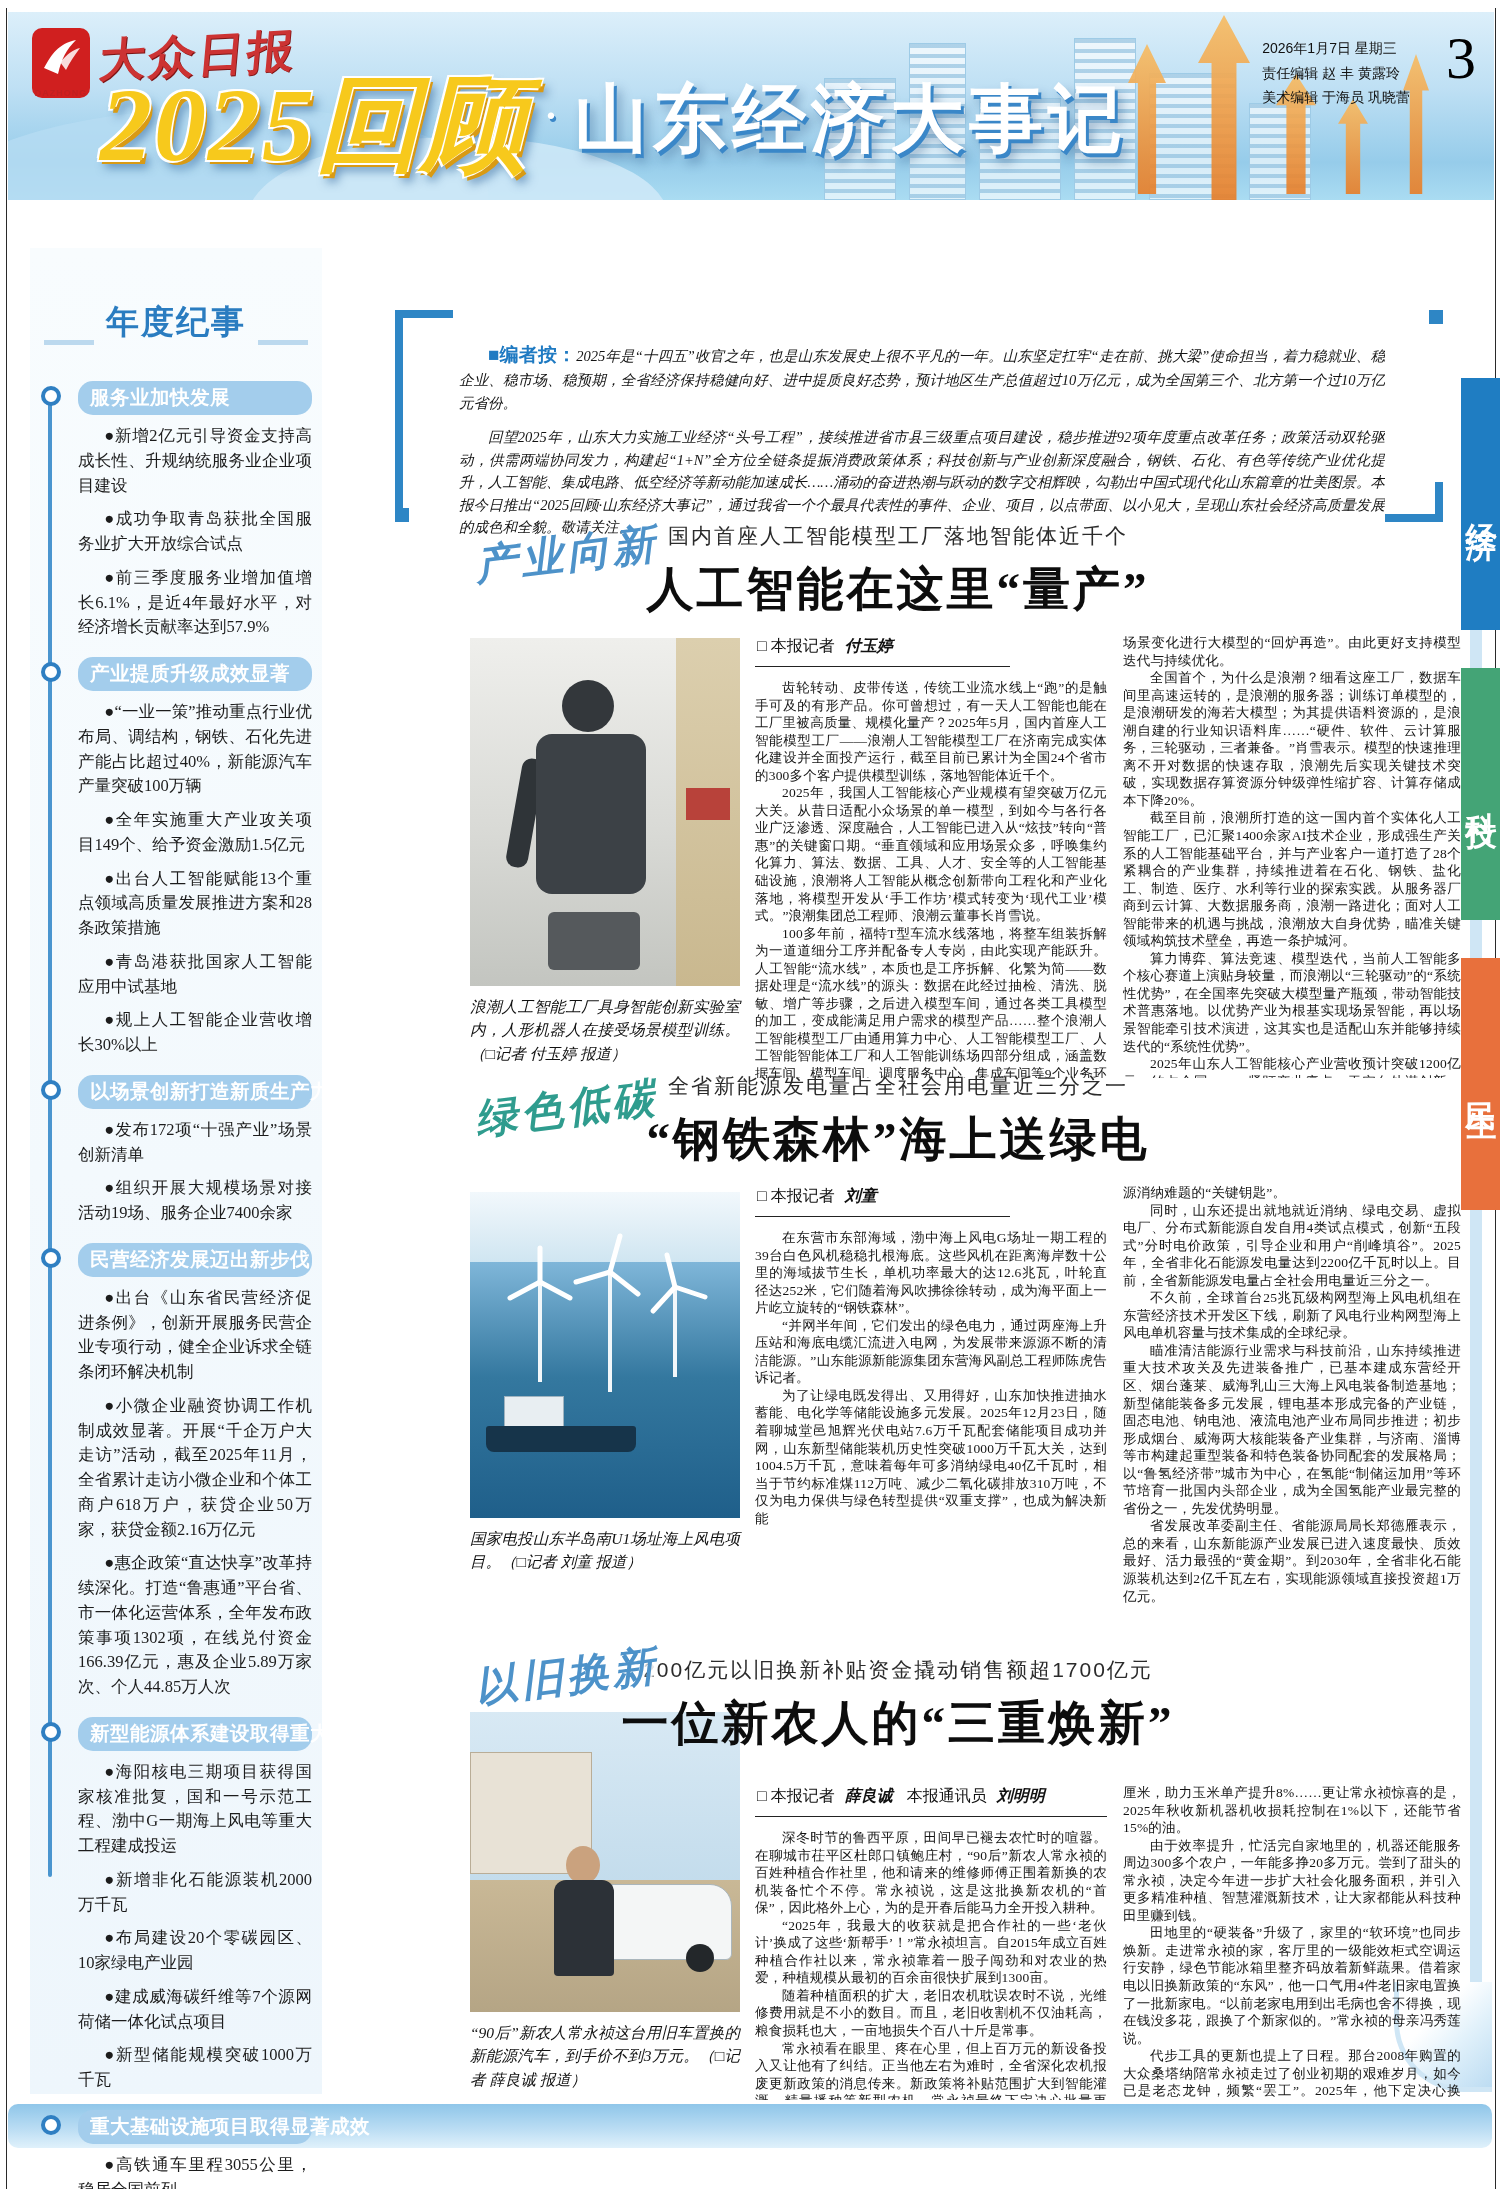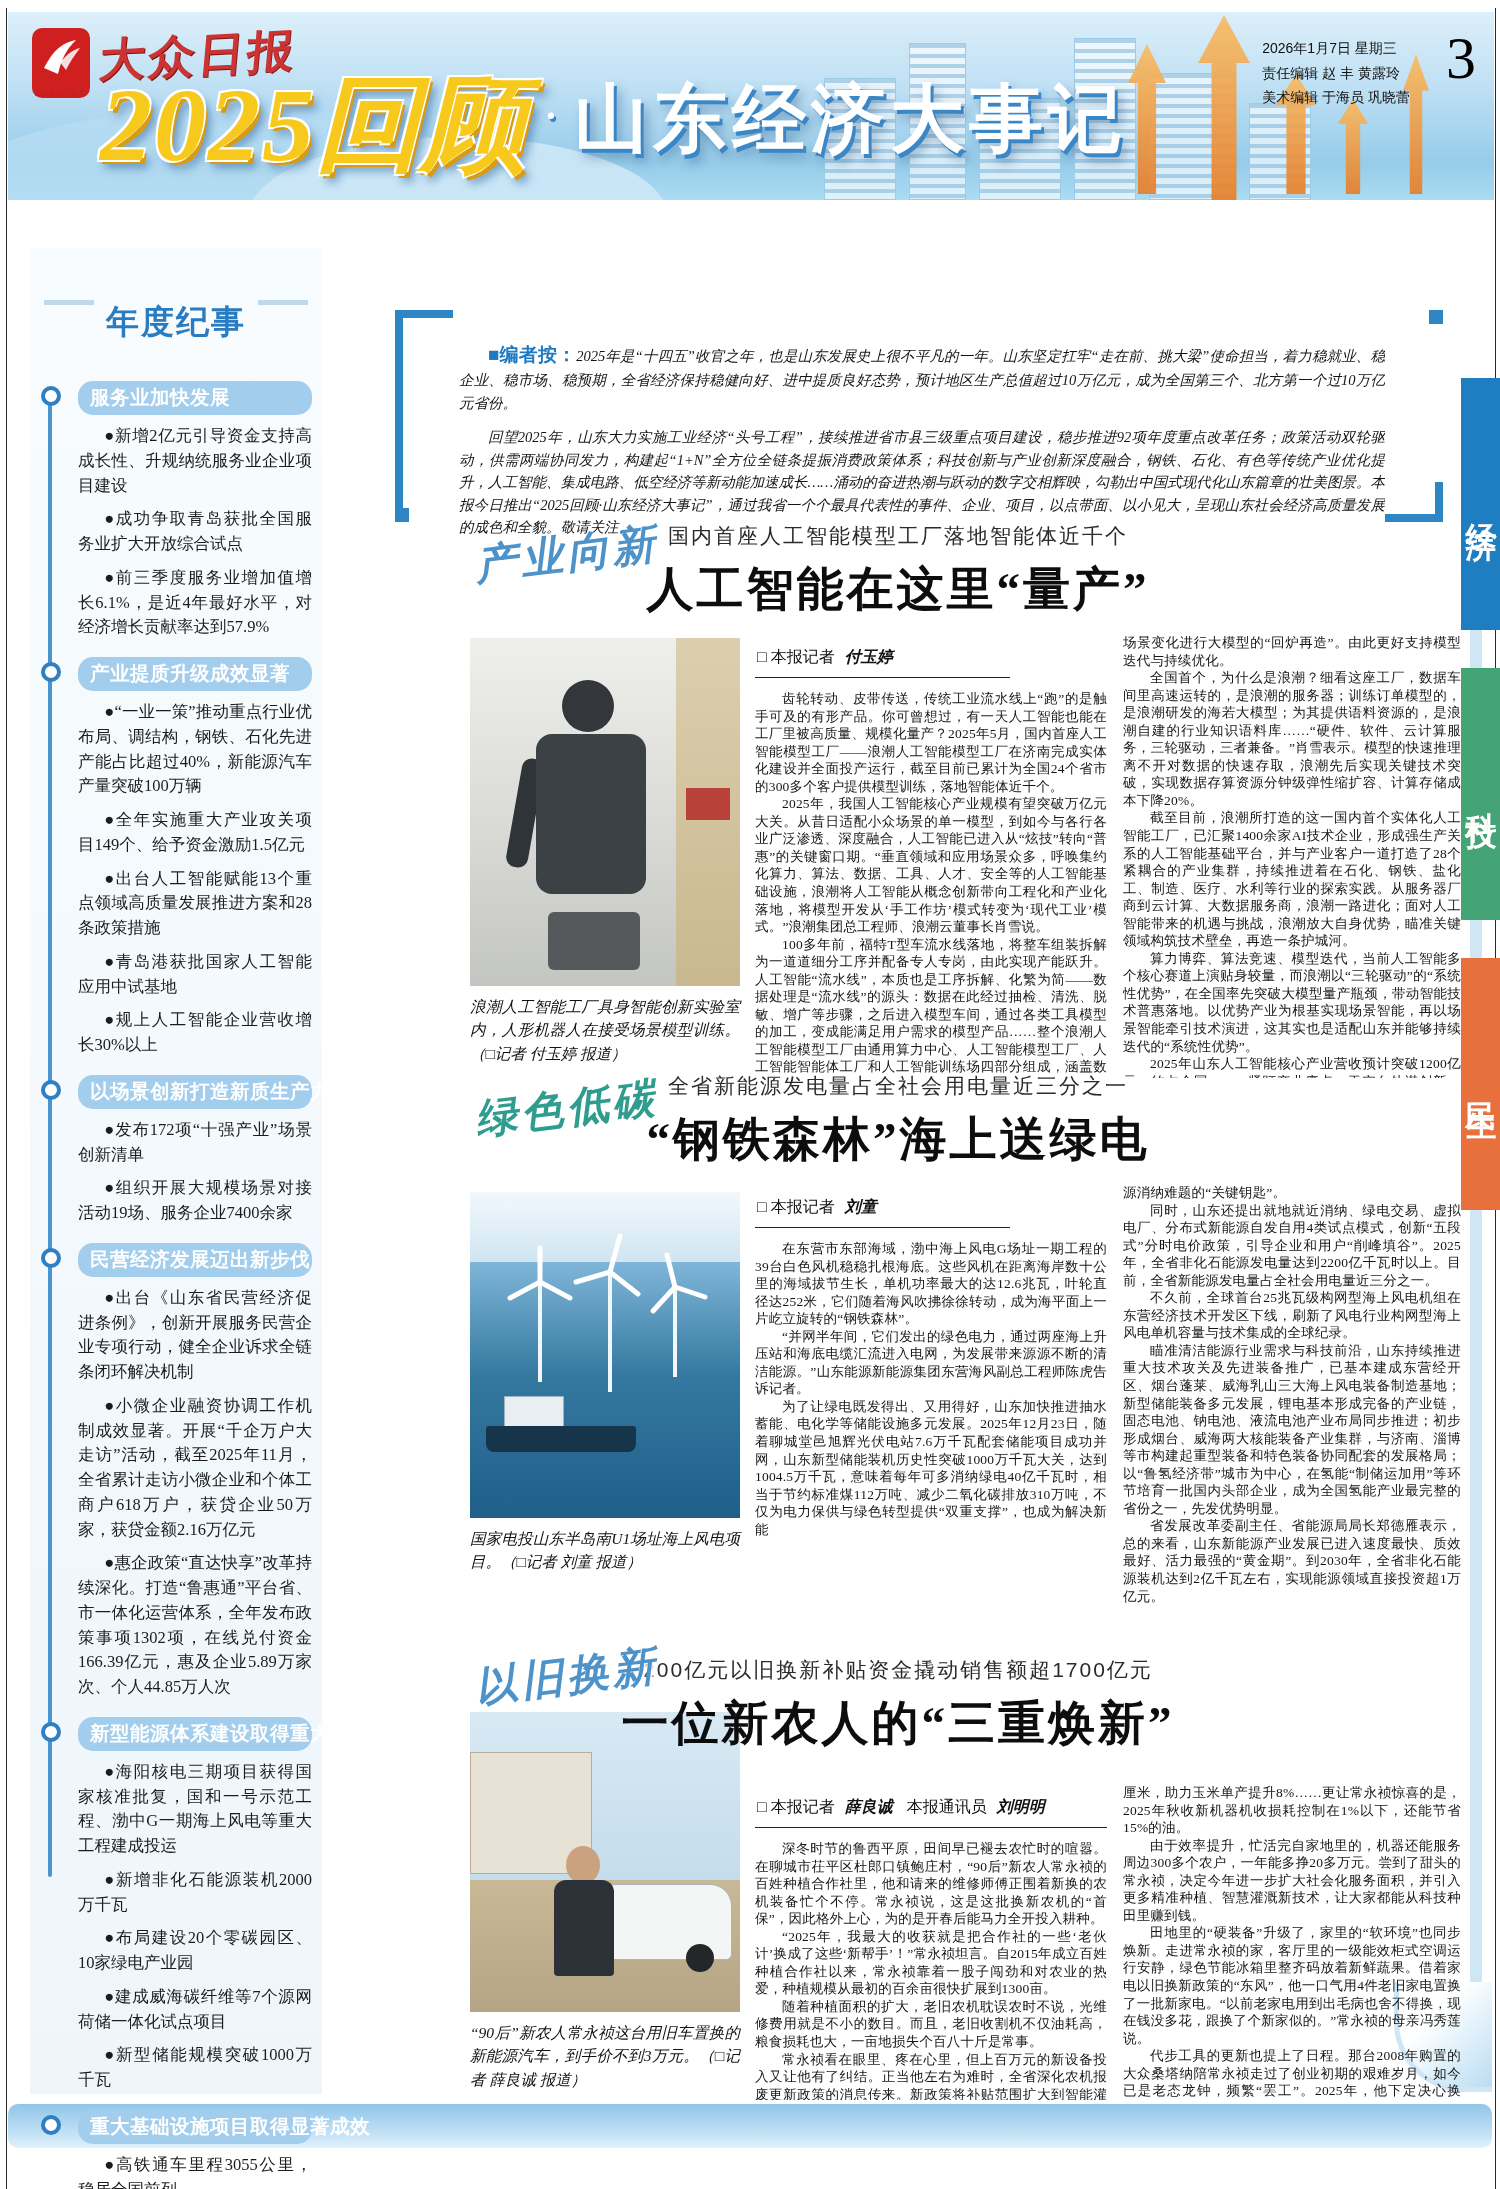--- a/index.html
+++ b/index.html
@@ -52,21 +52,21 @@
   #tab-2{top:958px;background:#e8703c}
   .curl{position:absolute;right:8px;top:1982px;width:98px;height:110px;
         background:linear-gradient(135deg,#ffffff 35%,#e3f2fb 60%,#bcdcf2 100%);
         border-bottom-left-radius:70px;border-left:5px solid #cfe6f5;border-bottom:5px solid #cfe6f5;box-sizing:border-box;}
   .footband{position:absolute;left:8px;width:1484px;top:2104px;height:44px;border-radius:10px;
             background:linear-gradient(180deg,#8fc6e9 0%,#b9dcf3 55%,#e0f1fb 100%);}
 
   
   .sidebar{position:absolute;left:30px;top:248px;width:292px;height:1846px;
            background:linear-gradient(180deg,#f8fcfe,#eef6fc);}
-  .sb-title{display:flex;align-items:flex-start;justify-content:center;gap:12px;padding-top:52px;}
+  .sb-title{display:flex;align-items:flex-end;justify-content:center;gap:12px;padding-top:52px;}
   .sb-title .bar{width:50px;height:5px;background:#bcd9ee;}
   .sb-title .txt{font-size:33px;font-weight:900;color:#2a7cc0;font-family:"Liberation Sans",sans-serif;letter-spacing:2px;}
   .sb-body{position:relative;margin:36px 10px 0 48px;}
   .sb-line{position:absolute;left:-30px;top:10px;width:4px;height:1486px;background:#4a95cf;border-radius:2px;}
   .sec{margin-bottom:17px;position:relative;}
   .sec-h{position:relative;background:#a3cdec;border-radius:15px;padding:3px 6px 4px 12px;color:#fff;
          font-family:"Liberation Sans",sans-serif;font-weight:bold;font-size:19.5px;letter-spacing:.5px;white-space:nowrap;}
   .sec-h .dot{position:absolute;left:-37px;top:5px;width:12px;height:12px;border:4px solid #2f7fc2;background:#fff;border-radius:50%;}
   .sec p{margin:9px 0 0 0;font-size:16.5px;line-height:1.5;color:#1c1c1c;text-align:justify;text-indent:1.6em;}
 
@@ -100,21 +100,21 @@
           text-shadow:2px 2px 2px rgba(255,255,255,.95);letter-spacing:4px;}
   #art1 .plabel{top:-100px;color:#4d92c9}
   #art2 .plabel{top:-100px;color:#2f9c8e}
   #art3 .plabel{top:-52px;color:#4d92c9}
   .caption{margin-top:9px;font-size:15.5px;line-height:1.5;color:#111;text-align:justify;font-style:italic;}
   .col{position:absolute;width:352px;overflow:hidden;}
   .col1{left:420px}.col2{left:788px;width:338px}
   #art1 .col{top:112px;height:444px}
   #art2 .col{top:112px;height:470px}
   #art3 .col{top:128px;height:316px}
-  .byline{border-bottom:1.5px solid #222;padding:2px 0 9px 2px;margin-bottom:12px;font-size:16px;color:#111;width:72%;margin-top:11px;}
+  .byline{border-bottom:1.5px solid #222;padding:2px 0 9px 2px;margin-bottom:12px;font-size:16px;color:#111;width:72%;}
   #art3 .byline{width:100%;}
   .byline .bname{font-weight:bold;font-style:italic;margin-left:10px;}
   .byline .blbl2{margin-left:14px;}
   .col p{margin:0;font-size:13.5px;line-height:1.3;color:#161616;text-align:justify;text-indent:2em;letter-spacing:.2px;}
   .col p.cont{text-indent:0;}
 
   
   .ph-layer{position:absolute;}
   
   .a1-bg{inset:0;background:linear-gradient(180deg,#efefec 0%,#d9dad6 55%,#c3c5c0 100%);}

